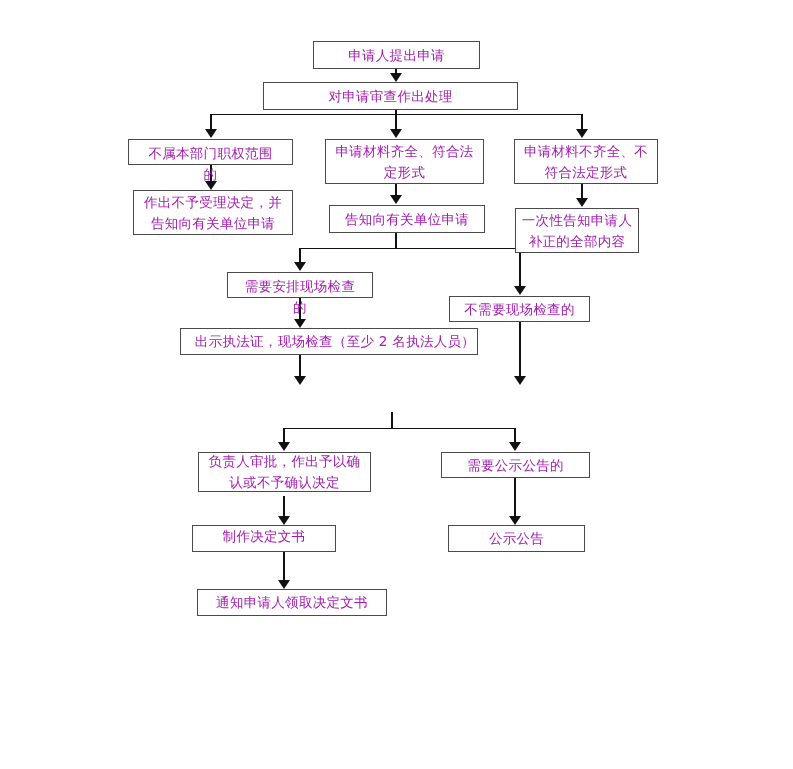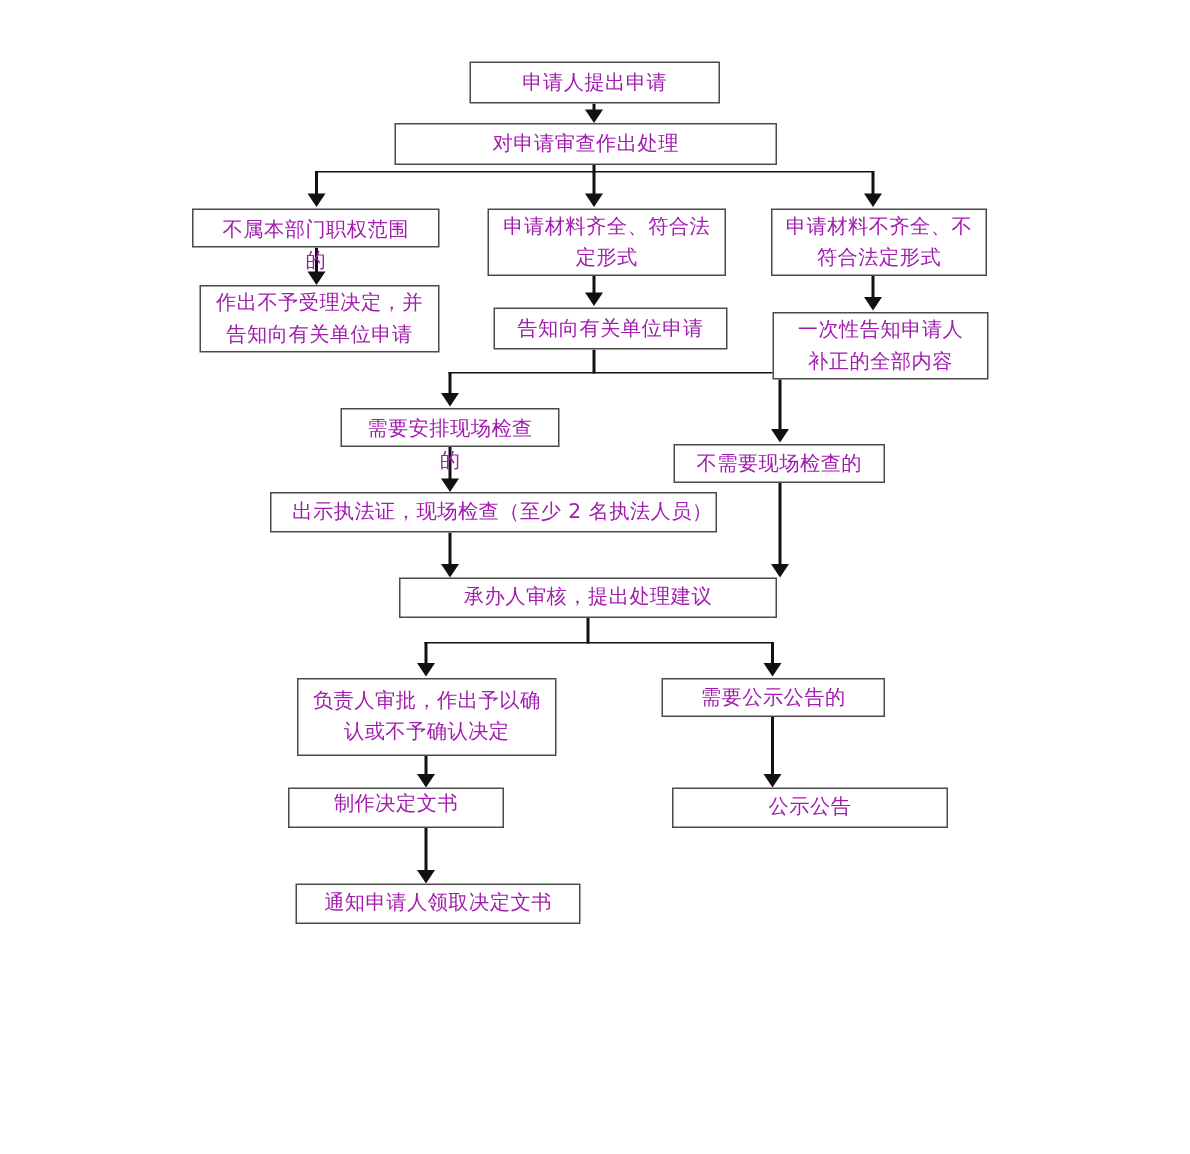--- a/index.html
+++ b/index.html
@@ -102,56 +102,53 @@
 
   <div class="node" style="left:133px; top:190px; width:160px; height:45px;">
     <span class="txt">作出不予受理决定，并
 告知向有关单位申请</span>
   </div>
 
   <div class="node" style="left:329px; top:205px; width:156px; height:28px;">
     <span class="txt">告知向有关单位申请</span>
   </div>
 
-  <div class="node" style="left:515px; top:208px; width:144px; height:45px;">
+  <div class="node" style="left:515px; top:208px; width:124px; height:45px;">
     <span class="txt">一次性告知申请人
 补正的全部内容</span>
   </div>
 
   <div class="node overflow" style="left:227px; top:272px; width:146px; height:26px;">
     <span class="txt">需要安排现场检查
 的</span>
   </div>
 
   <div class="node" style="left:449px; top:296px; width:141px; height:26px;">
     <span class="txt">不需要现场检查的</span>
   </div>
 
   <div class="node" style="left:180px; top:328px; width:298px; height:27px;padding-left:12px;">
     <span class="txt">出示执法证，现场检查（至少 2 名执法人员）</span>
   </div>
 
-  <div class="node" style="left:266px; top:385px; width:252px; height:27px;">
-    <span class="txt">承办人审核，提出处理建议</span>
-  </div>
-
-  <div class="node" style="left:198px; top:452px; width:173px; height:52px;">
+
+  <div class="node" style="left:198px; top:452px; width:173px; height:40px;">
     <span class="txt">负责人审批，作出予以确
 认或不予确认决定</span>
   </div>
 
   <div class="node" style="left:441px; top:452px; width:149px; height:26px;">
     <span class="txt">需要公示公告的</span>
   </div>
 
   <div class="node" style="left:192px; top:525px; width:144px; height:27px;font-family:Liberation Mono, monospace;">
     <span class="txt">制作决定文书</span>
   </div>
 
-  <div class="node" style="left:448px; top:525px; width:184px; height:27px;text-align:center;">
+  <div class="node" style="left:448px; top:525px; width:137px; height:27px;text-align:center;">
     <span class="txt">公示公告</span>
   </div>
 
   <div class="node" style="left:197px; top:589px; width:190px; height:27px;">
     <span class="txt">通知申请人领取决定文书</span>
   </div>
 
   <div class="vline" style="left:395px; top:69px; height:9px;"></div>
   <div class="arrow" style="left:390px; top:73px;"></div>
 

